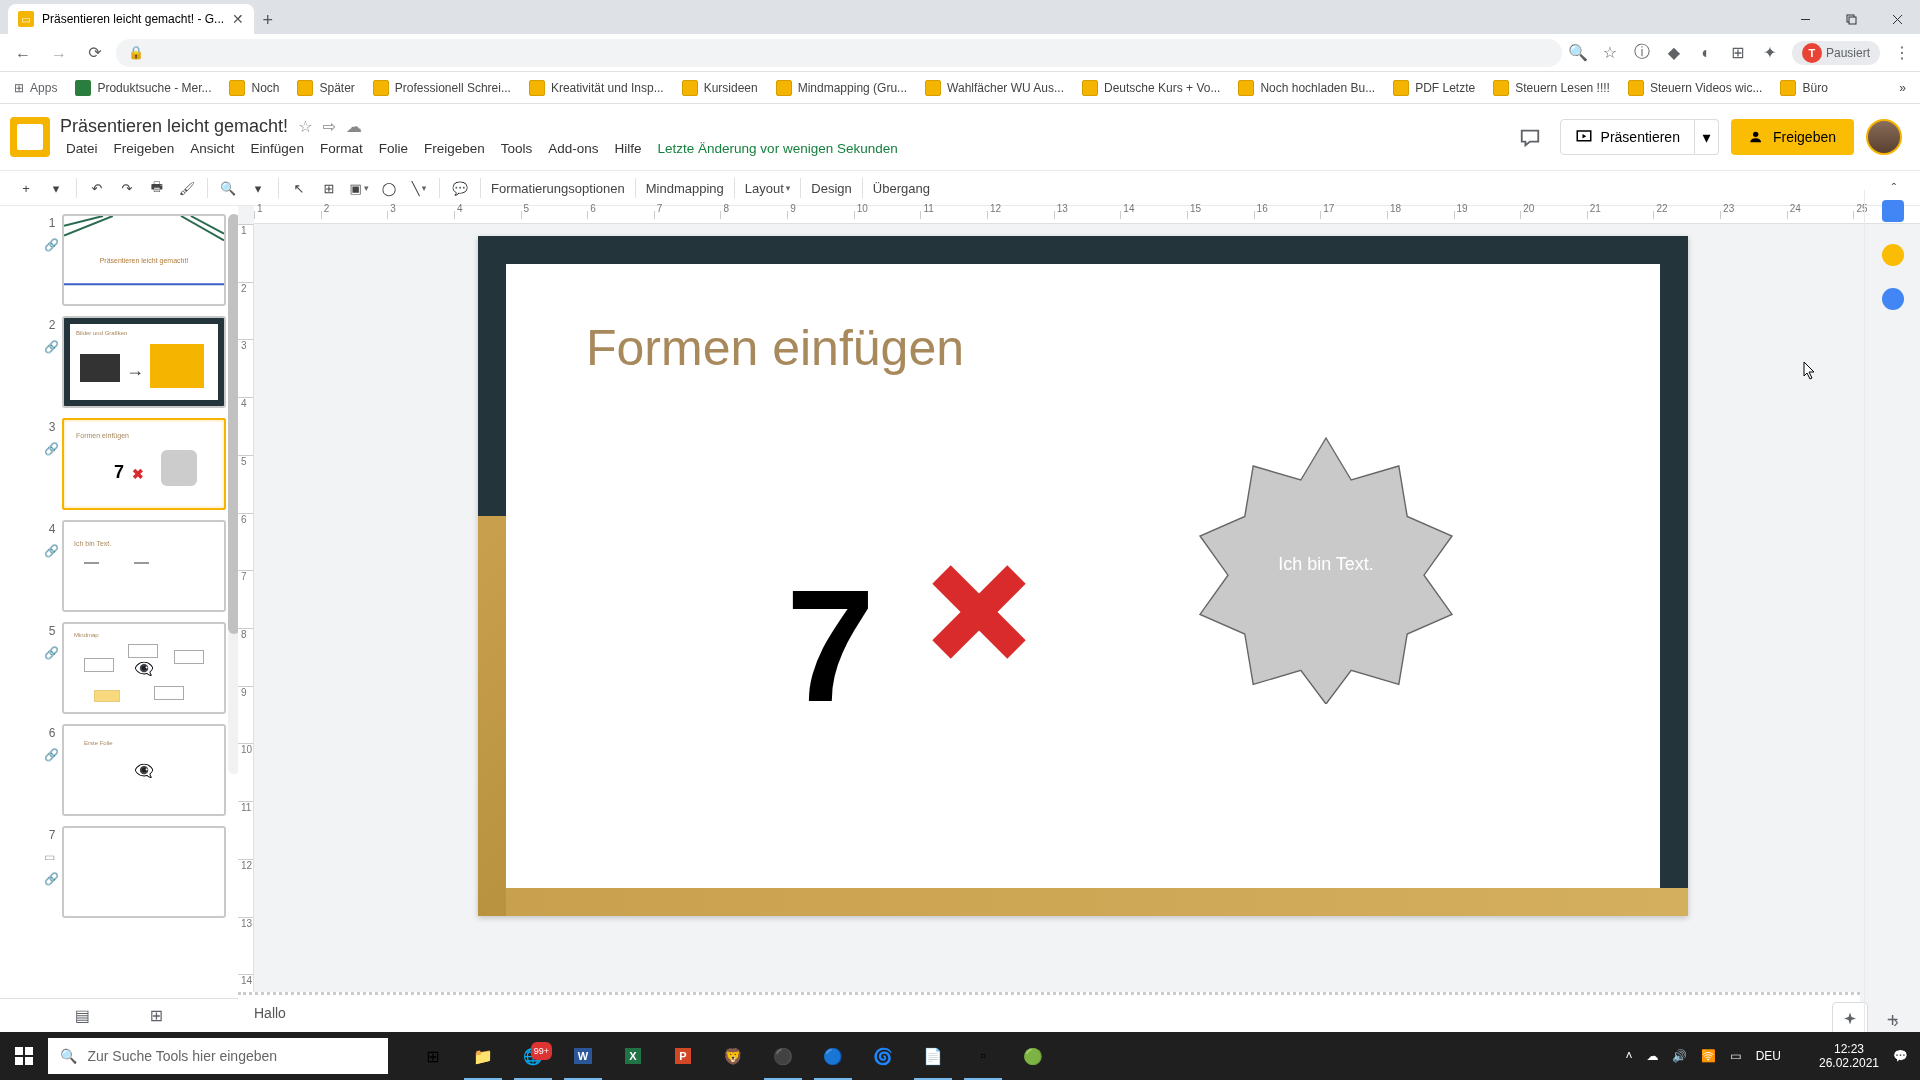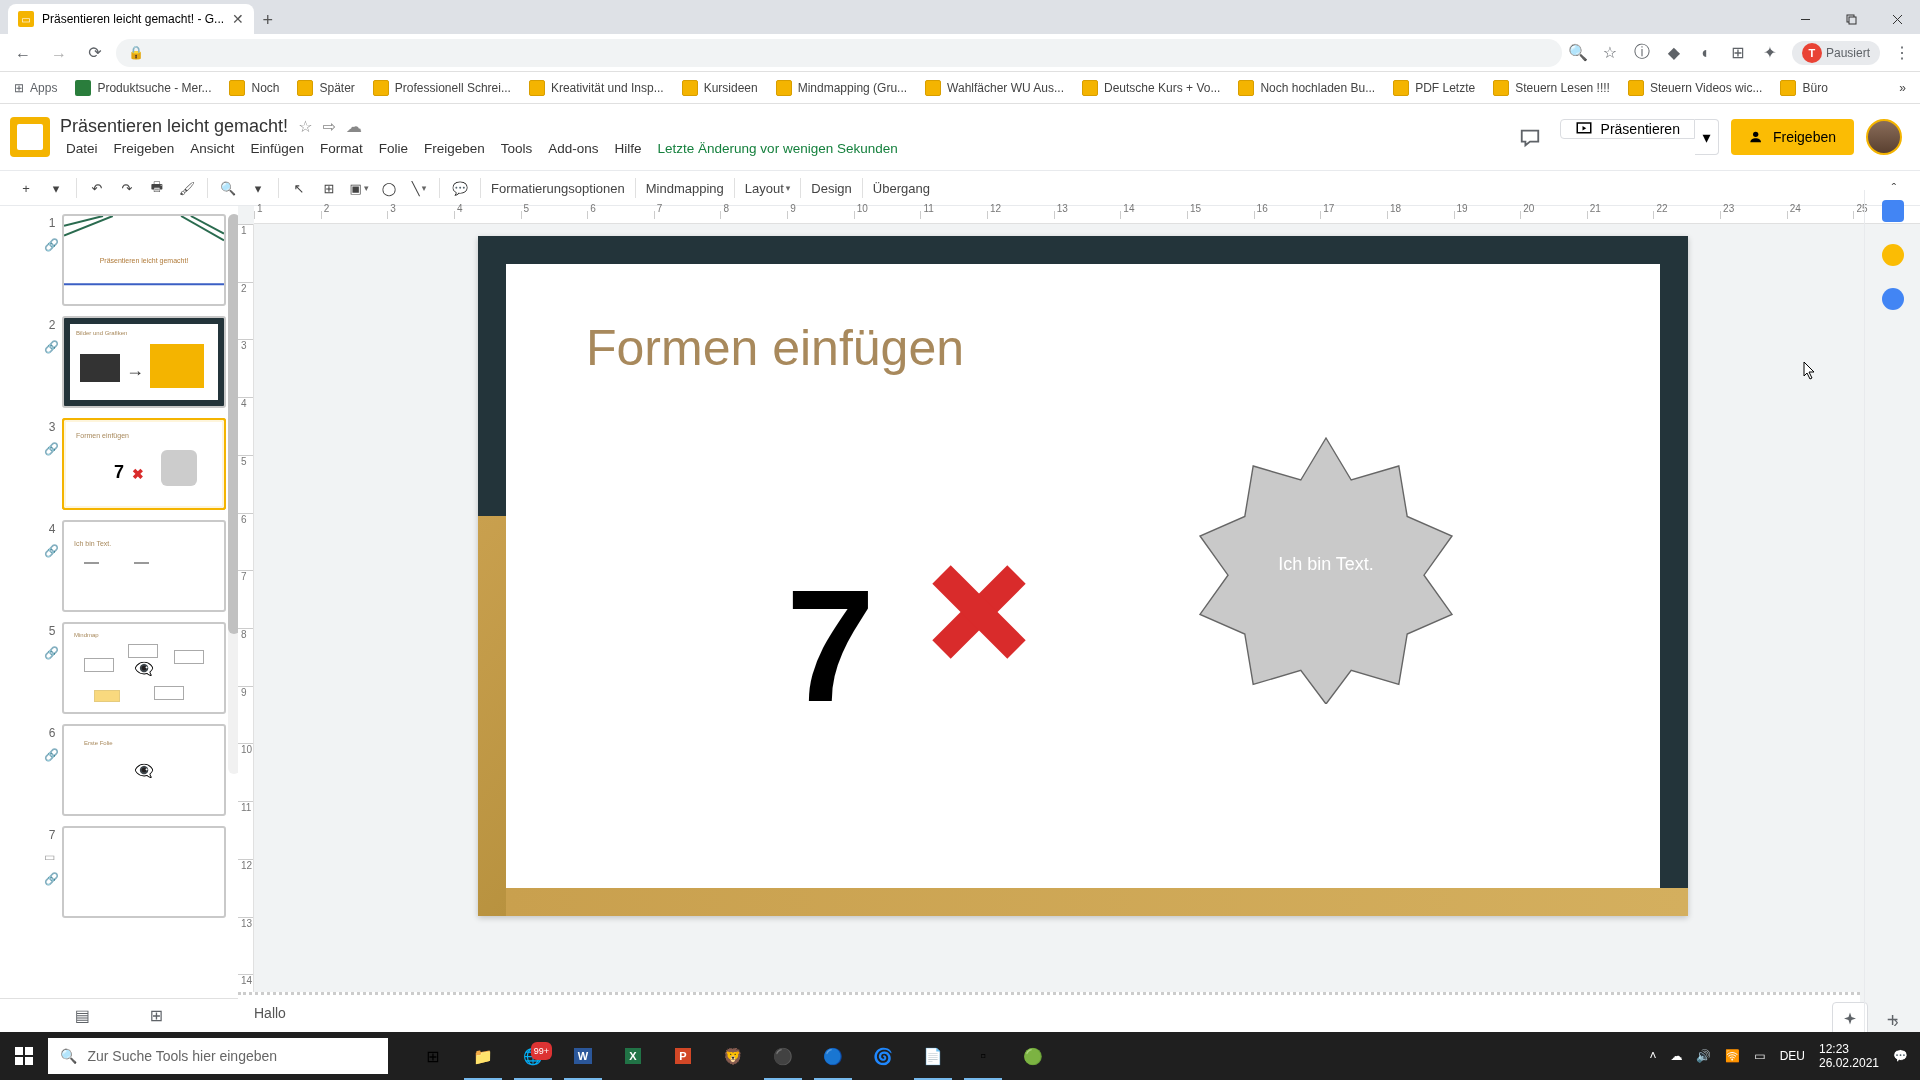--- a/index.html
+++ b/index.html
@@ -37,21 +37,21 @@
 .app-logo::after { content:''; position:absolute; inset: 7px; background:#fff; border-radius:2px; }
 .doc-info { flex: 1; }
 .doc-title-row { display: flex; align-items: center; gap: 10px; }
 .doc-title { font-size: 18px; color: #333; }
 .doc-title-icon { color: #888; font-size: 16px; }
 .menu-bar { display: flex; gap: 4px; font-size: 13.5px; color: #333; margin-top: 2px; }
 .menu-bar span { padding: 2px 6px; }
 .last-edit { color: #15803d; }
 .header-actions { display: flex; align-items: center; gap: 12px; }
 .comment-btn { width: 36px; height: 36px; display:flex;align-items:center;justify-content:center; color:#5f6368; }
-.present-btn { height: 20px; border: 1px solid #dadce0; border-radius: 4px; display: flex; align-items: center; padding: 0 14px; gap: 8px; font-size: 14px; }
+.present-btn { height: 36px; border: 1px solid #dadce0; border-radius: 4px; display: flex; align-items: center; padding: 0 14px; gap: 8px; font-size: 14px; }
 .present-dd { border: 1px solid #dadce0; border-left: none; height: 36px; width: 24px; display:flex;align-items:center;justify-content:center; border-radius: 0 4px 4px 0; }
 .present-wrap { display: flex; }
 .present-wrap .present-btn { border-radius: 4px 0 0 4px; }
 .share-btn { height: 36px; background: #fbbc04; border-radius: 4px; display:flex;align-items:center;padding: 0 18px; gap:8px; font-size:14px; font-weight:500; }
 .avatar { width: 36px; height:36px; border-radius:50%; background: linear-gradient(#8a6d5a,#5a4030); border: 2px solid #f4b400; }
 
 
 .toolbar { height: 36px; border-top: 1px solid #e8eaed; border-bottom: 1px solid #e8eaed; display: flex; align-items: center; padding: 0 12px; gap: 2px; }
 .tb-btn { min-width: 28px; height: 28px; display:flex; align-items:center; justify-content:center; color:#444; font-size:13px; padding: 0 4px; border-radius:3px; }
 .tb-sep { width: 1px; height: 20px; background: #e0e0e0; margin: 0 4px; }
@@ -110,21 +110,21 @@
 .cursor-pointer { position:absolute; pointer-events:none; }
 
 
 .taskbar { position:absolute; bottom:0; left:0; right:0; height: 48px; background:#1f1f1f; display:flex; align-items:center; }
 .start-btn { width: 48px; height:48px; display:flex;align-items:center;justify-content:center; color:#fff; }
 .search-box { width: 340px; height: 36px; background:#fff; display:flex; align-items:center; padding: 0 12px; gap:10px; color:#666; font-size:14px; margin-left:0; }
 .task-icons { display:flex; height:48px; margin-left: 20px; }
 .task-icons .ti { width: 50px; height:48px; display:flex; align-items:center; justify-content:center; position:relative; }
 .task-icons .ti.active::after { content:''; position:absolute; bottom:0; left: 6px; right:6px; height:2px; background:#76b9ed; }
 .tray { margin-left:auto; display:flex; align-items:center; gap: 14px; color:#fff; font-size:12px; padding-right: 12px; }
-.tray-time { text-align:left; line-height:1.2; }
+.tray-time { text-align:center; line-height:1.2;margin-left:24px; }
 
 
 .th1-lines { position:absolute; inset:0; }
 .th-text-center { position:absolute; inset:0; display:flex; align-items:center; justify-content:center; font-size:7px; color:#b07b3a; }
 .th2 { background: #23343a; }
 .th2-inner { position:absolute; inset: 6px; background:#fff; }
 .th-small7 { position:absolute; left: 48px; top: 40px; font-weight:900; font-size: 18px; }
 .th-smallx { position:absolute; left: 66px; top: 44px; color:#d92b2b; font-weight:900; font-size:14px; }
 .th-smallstar { position:absolute; left: 95px; top: 28px; width:36px; height:36px; background:#ccc; border-radius: 6px; }
 .th-hidden { position:absolute; inset:0; display:flex;align-items:center;justify-content:center; color:#888; }

